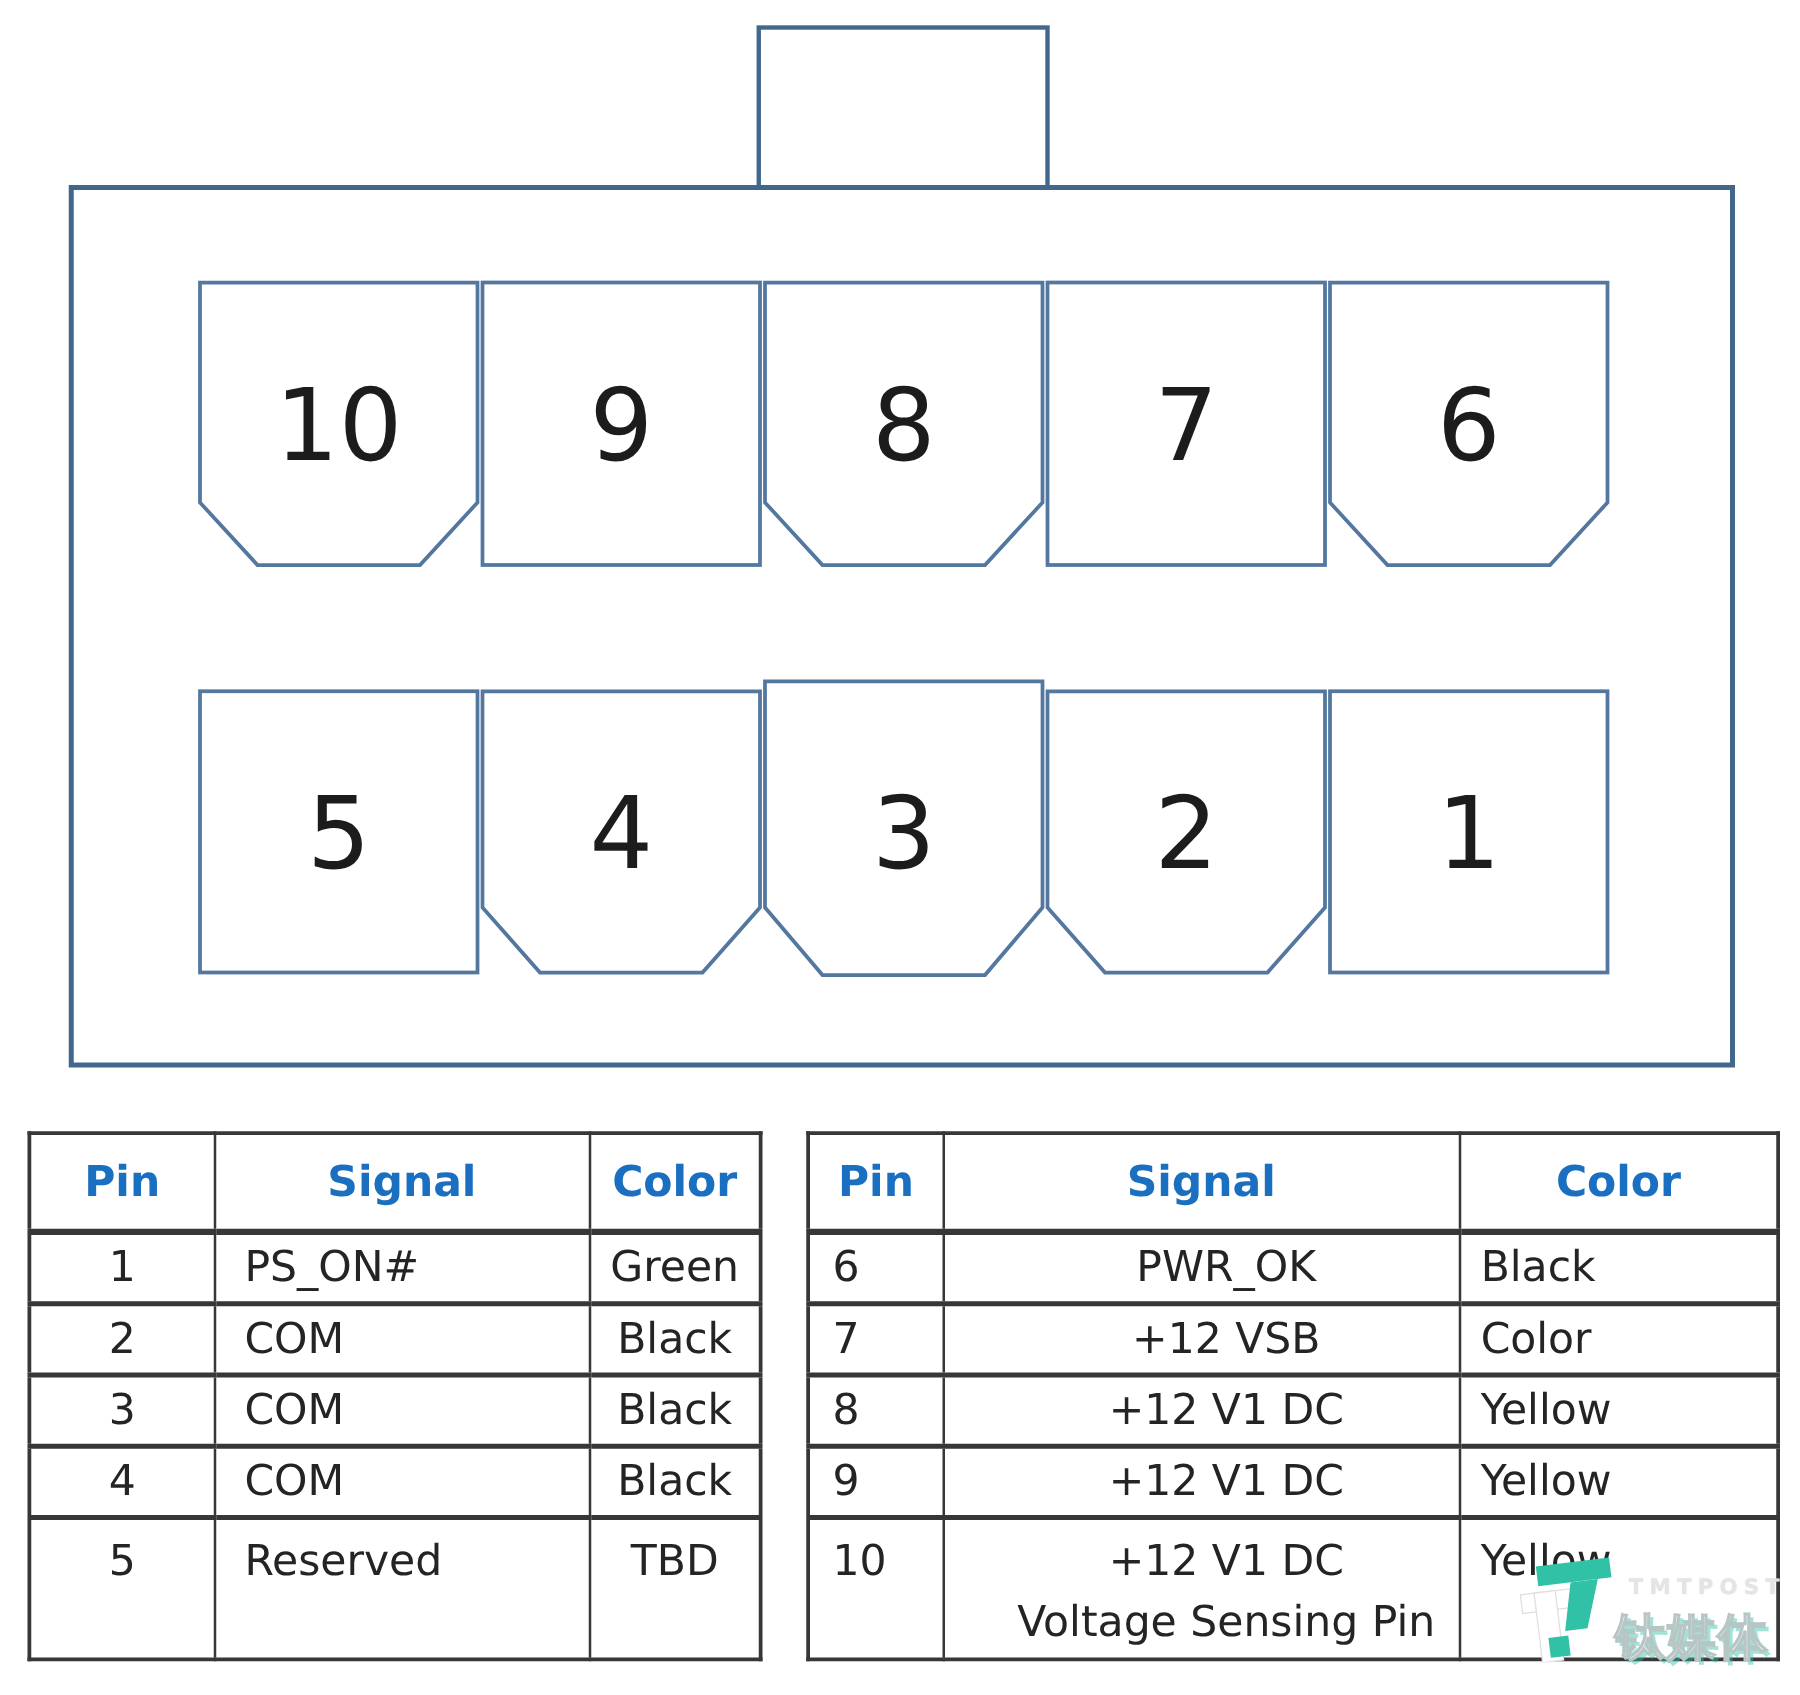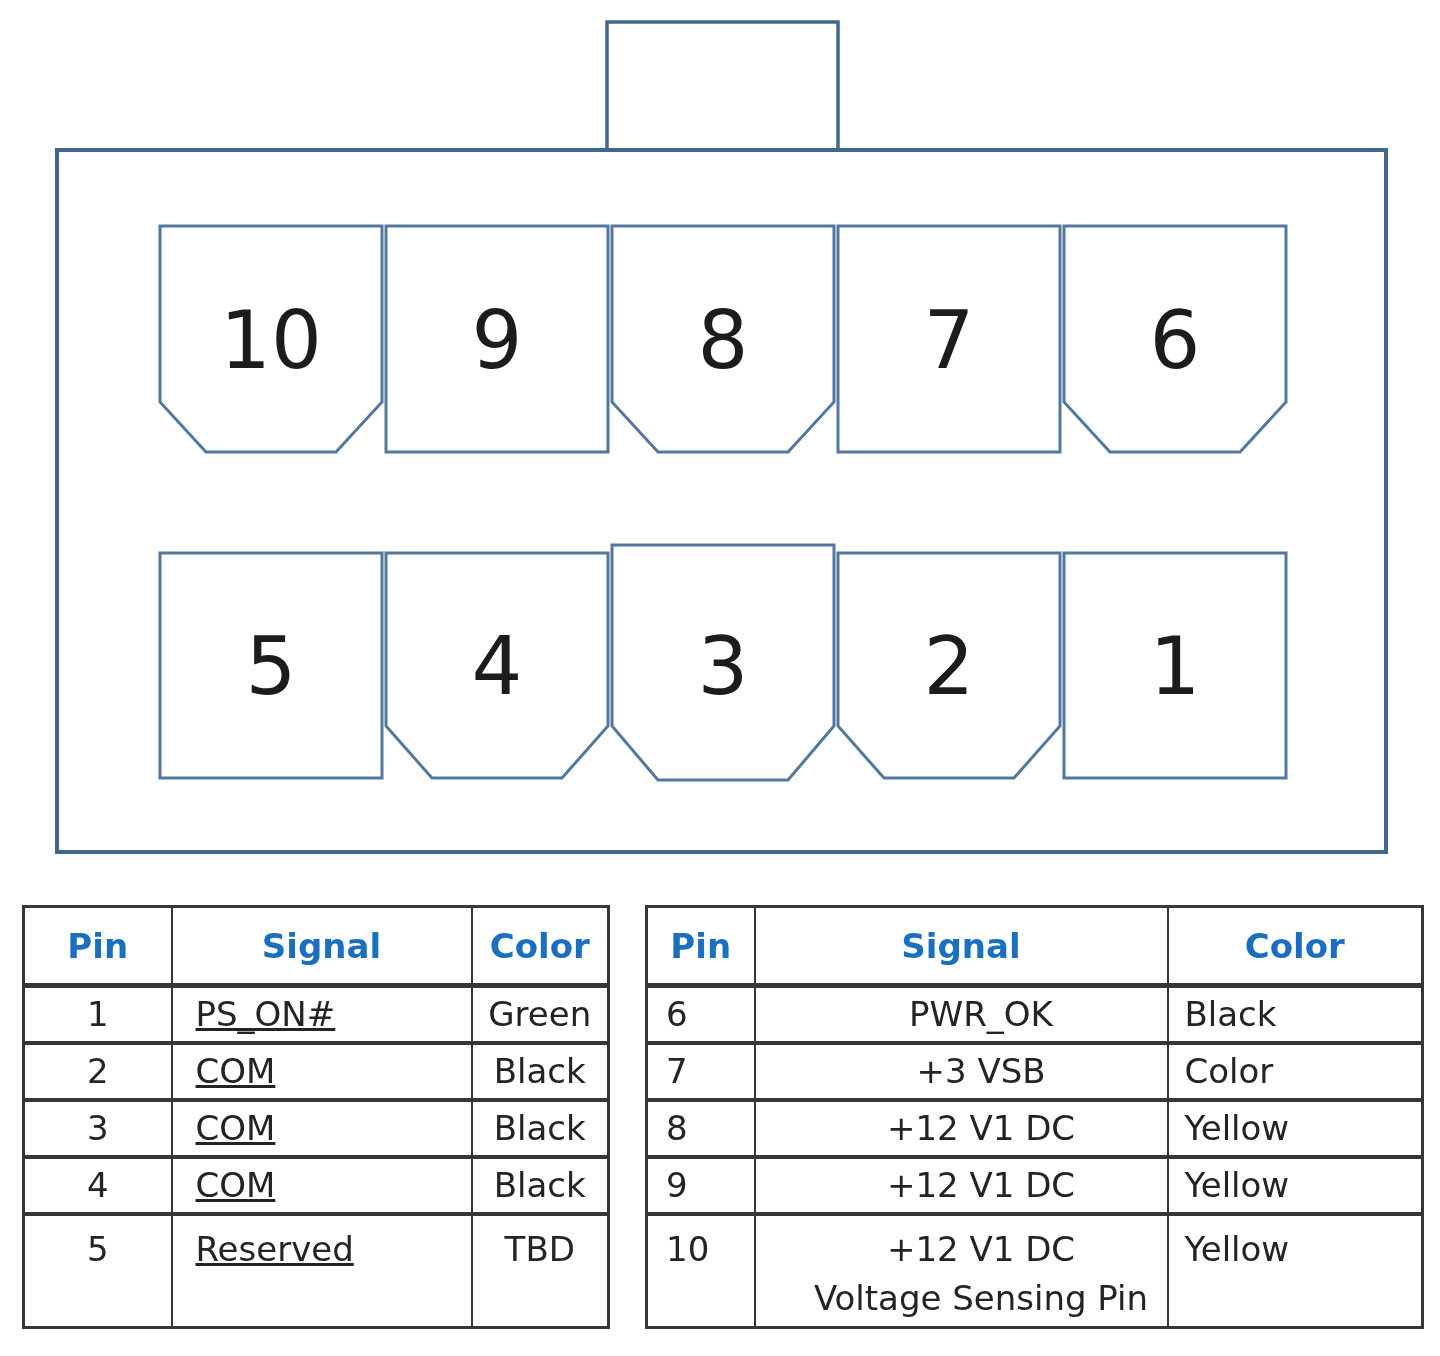--- a/index.html
+++ b/index.html
@@ -21,21 +21,21 @@
   table.tbl{border:3px solid #373737;}
   .tbl th,.tbl td{border:2px solid #373737;padding:0;}
   .tbl thead th{border-bottom-width:5px;height:75px;
     font-size:34px;font-weight:bold;color:#1b6fc0;text-align:center;vertical-align:middle;}
   .tbl tbody td{border-top-width:4px;height:53px;font-size:34px;color:#242424;
     vertical-align:middle;line-height:1.15;}
   .tbl tbody tr.tall td{height:96px;vertical-align:top;padding-top:14px;}
   .tbl.left{left:22px;}
   .tbl.right{left:645px;}
   td.c-center{text-align:center;}
-  td.l-signal{text-align:left;padding-left:23px;text-decoration:underline;}
+  td.l-signal{text-align:left;padding-left:23px;}
   td.r-pin{text-align:left;padding-left:18px;}
   td.r-signal{text-align:center;padding-left:40px;}
   td.r-color{text-align:left;padding-left:16px;}
   .sig-l2{margin-top:10px;}
   
   .watermark{position:absolute;left:1216px;top:1244px;width:224px;height:112px;z-index:5;}
   .wm-logo{position:absolute;left:0;top:0;}
   .wm-en{
     position:absolute;left:87px;top:16px;font-size:17px;font-weight:bold;
     letter-spacing:5px;color:#e4e4e4;white-space:nowrap;
@@ -140,21 +140,21 @@
       </tr>
     </thead>
     <tbody>
       <tr>
         <td class="r-pin">6</td>
         <td class="r-signal">PWR_OK</td>
         <td class="r-color">Black</td>
       </tr>
       <tr>
         <td class="r-pin">7</td>
-        <td class="r-signal">+3 VSB</td>
+        <td class="r-signal">+12 VSB</td>
         <td class="r-color">Color</td>
       </tr>
       <tr>
         <td class="r-pin">8</td>
         <td class="r-signal">+12 V1 DC</td>
         <td class="r-color">Yellow</td>
       </tr>
       <tr>
         <td class="r-pin">9</td>
         <td class="r-signal">+12 V1 DC</td>
@@ -164,14 +164,27 @@
         <td class="r-pin">10</td>
         <td class="r-signal">
           <div class="sig-l1">+12 V1 DC</div>
           <div class="sig-l2">Voltage Sensing Pin</div>
         </td>
         <td class="r-color">Yellow</td>
       </tr>
     </tbody>
   </table>
 
+  <div class="watermark">
+    <svg class="wm-logo" width="82" height="86" viewBox="0 0 82 86">
+      <g transform="rotate(-7 41 43)">
+        <rect x="2" y="27" width="46" height="15" fill="#ffffff" stroke="#dedede" stroke-width="1"></rect>
+        <rect x="13" y="27" width="17" height="56" fill="#ffffff" stroke="#dedede" stroke-width="1"></rect>
+        <rect x="17" y="6" width="59" height="16" fill="#30c1a6"></rect>
+        <polygon points="43,22 65,22 52,60 34,60" fill="#30c1a6"></polygon>
+        <rect x="20" y="64" width="16" height="16" fill="#30c1a6"></rect>
+      </g>
+    </svg>
+    <div class="wm-en">TMTPOST</div>
+    <div class="wm-cn">钛媒体</div>
+  </div>
 
 </div>
 
 </body></html>

